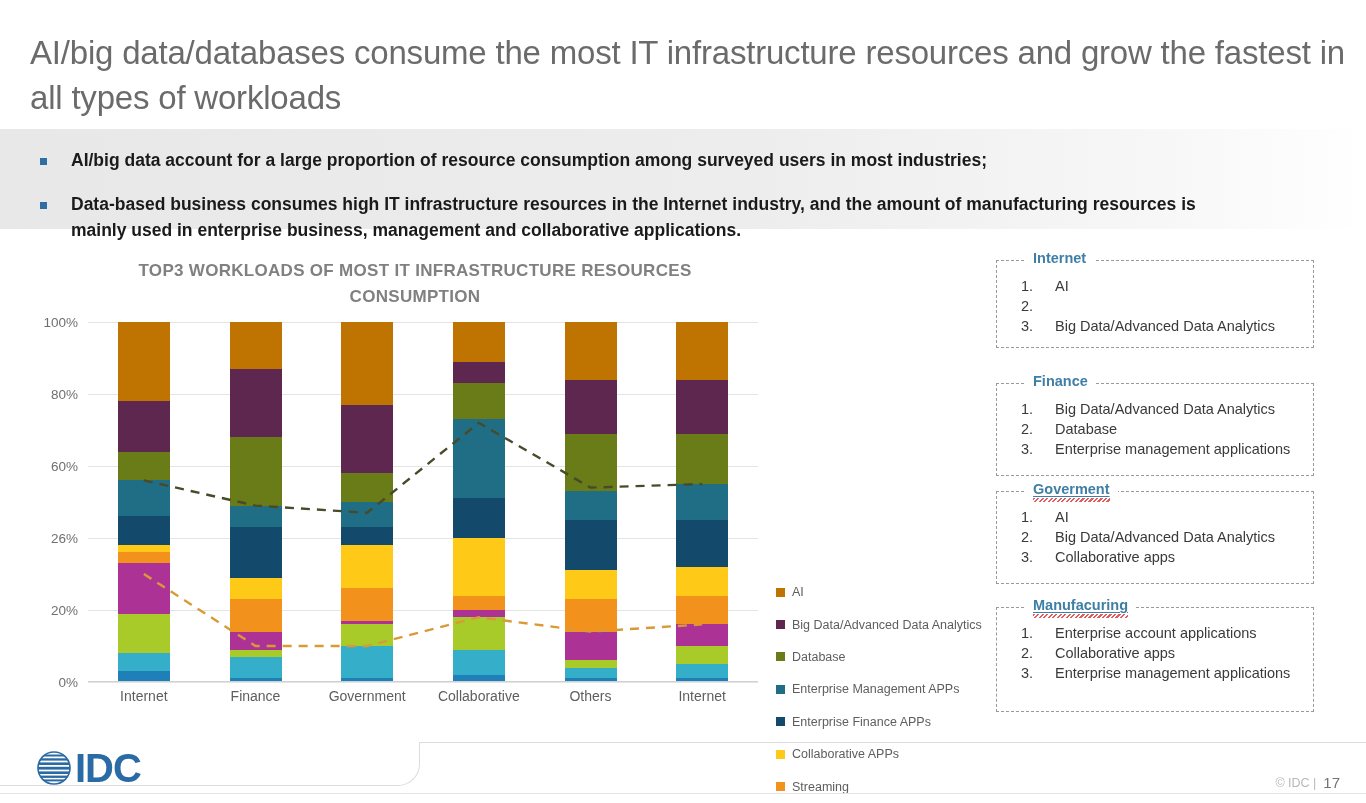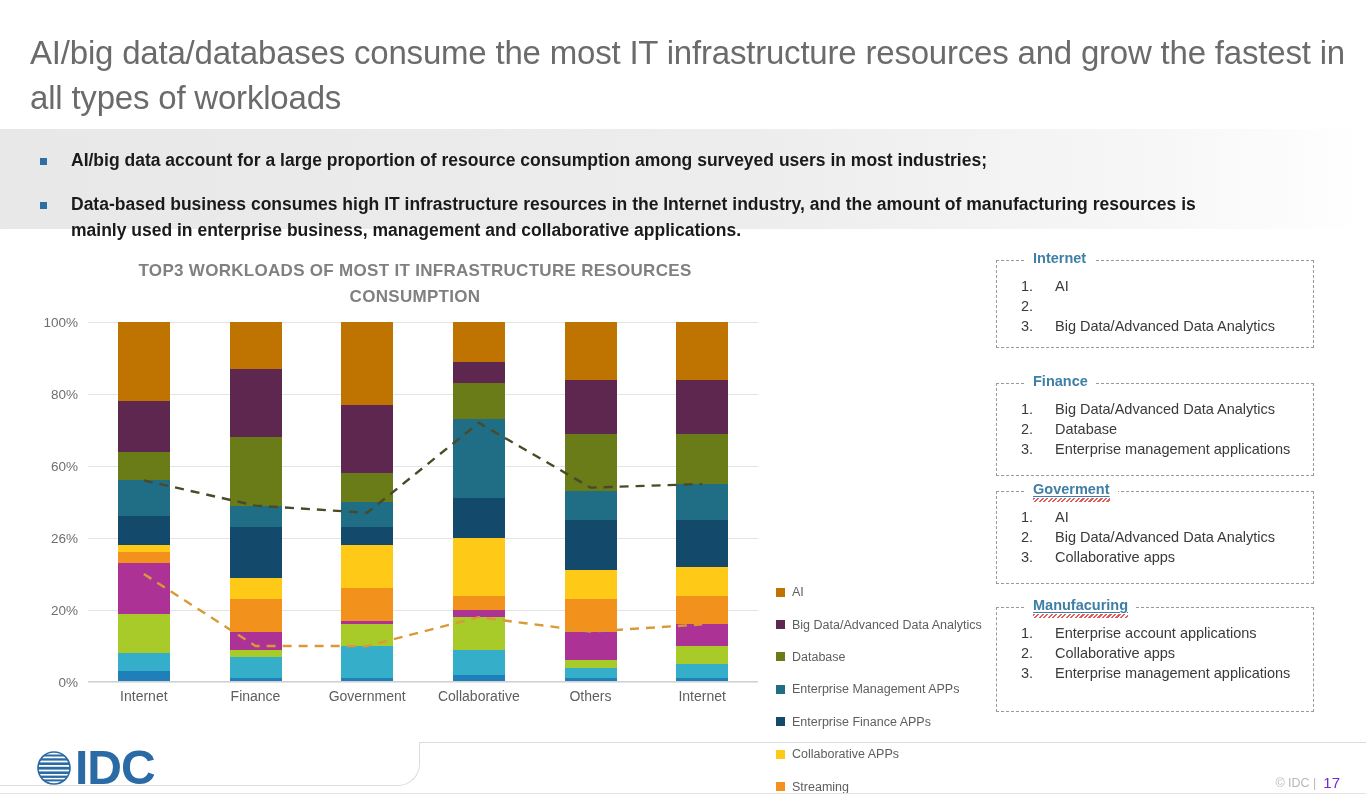--- a/index.html
+++ b/index.html
@@ -88,26 +88,26 @@
 
   
   #footer-rule { position:absolute; left:0; top:742px; width:1366px; height:1px; background:#dcdcdc; }
   #footer-tab {
     position:absolute; left:0; top:742px; width:420px; height:44px;
     border-bottom:1px solid #dcdcdc; border-right:1px solid #dcdcdc;
     border-radius:0 0 22px 0; background:#ffffff;
   }
   #idc-logo { position:absolute; left:36px; top:750px; display:flex; align-items:center; }
   #idc-globe { width:36px; height:36px; margin-right:3px; }
-  #idc-word { font-size:48px; font-weight:bold; color:#2a6aa5; letter-spacing:-1px; line-height:36px;text-align:right; }
+  #idc-word { font-size:40px; font-weight:bold; color:#2a6aa5; letter-spacing:-1px; line-height:36px;text-align:right; }
   #footer-right {
     position:absolute; right:26px; top:774px; font-size:12.5px; color:#b8b8b8;
     display:flex; align-items:center; gap:7px;
   }
-  #footer-pg { font-size:15px; color:#6d28d9; }
+  #footer-pg { font-size:15px; color:#737373; }
   #bottom-rule { position:absolute; left:0; top:793px; width:1366px; height:1px; background:#e4e4e4; }
 </style>
 </head>
 <body>
 
 <div id="slide-title">AI/big data/databases consume the most IT infrastructure resources and grow the fastest in all types of workloads</div>
 
 <div id="bullet-band">
   <div class="bullet-row b1">
     <span class="bullet-mark"></span>

